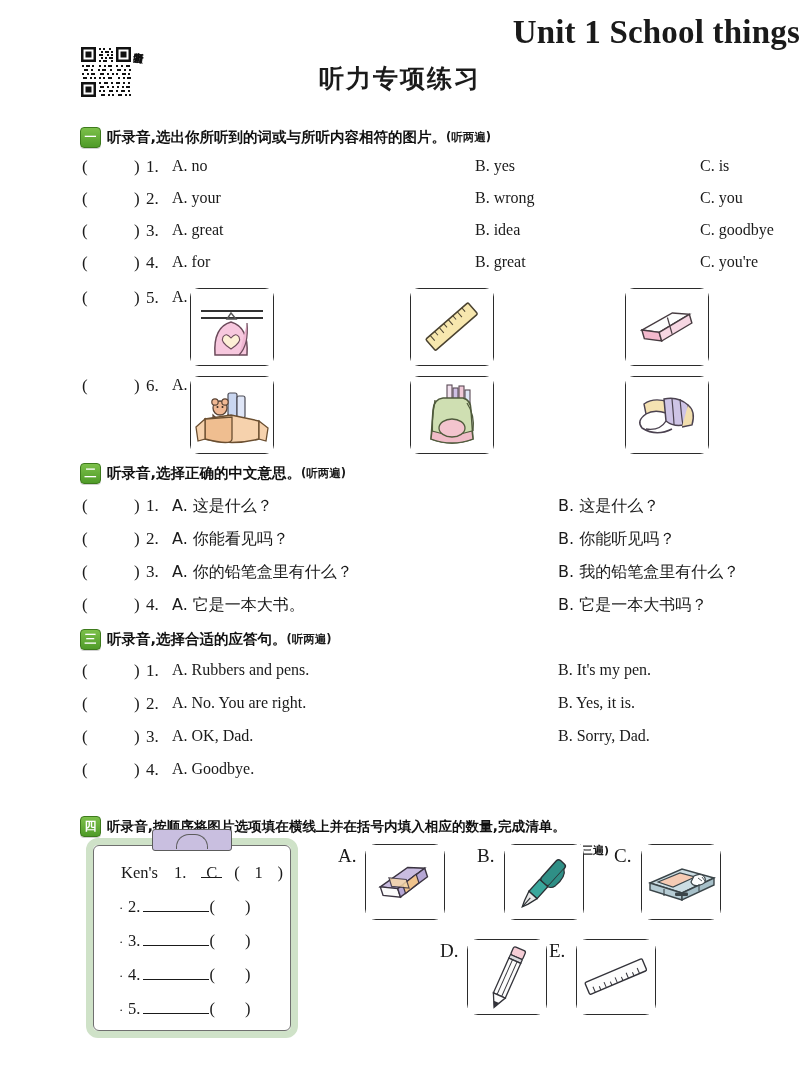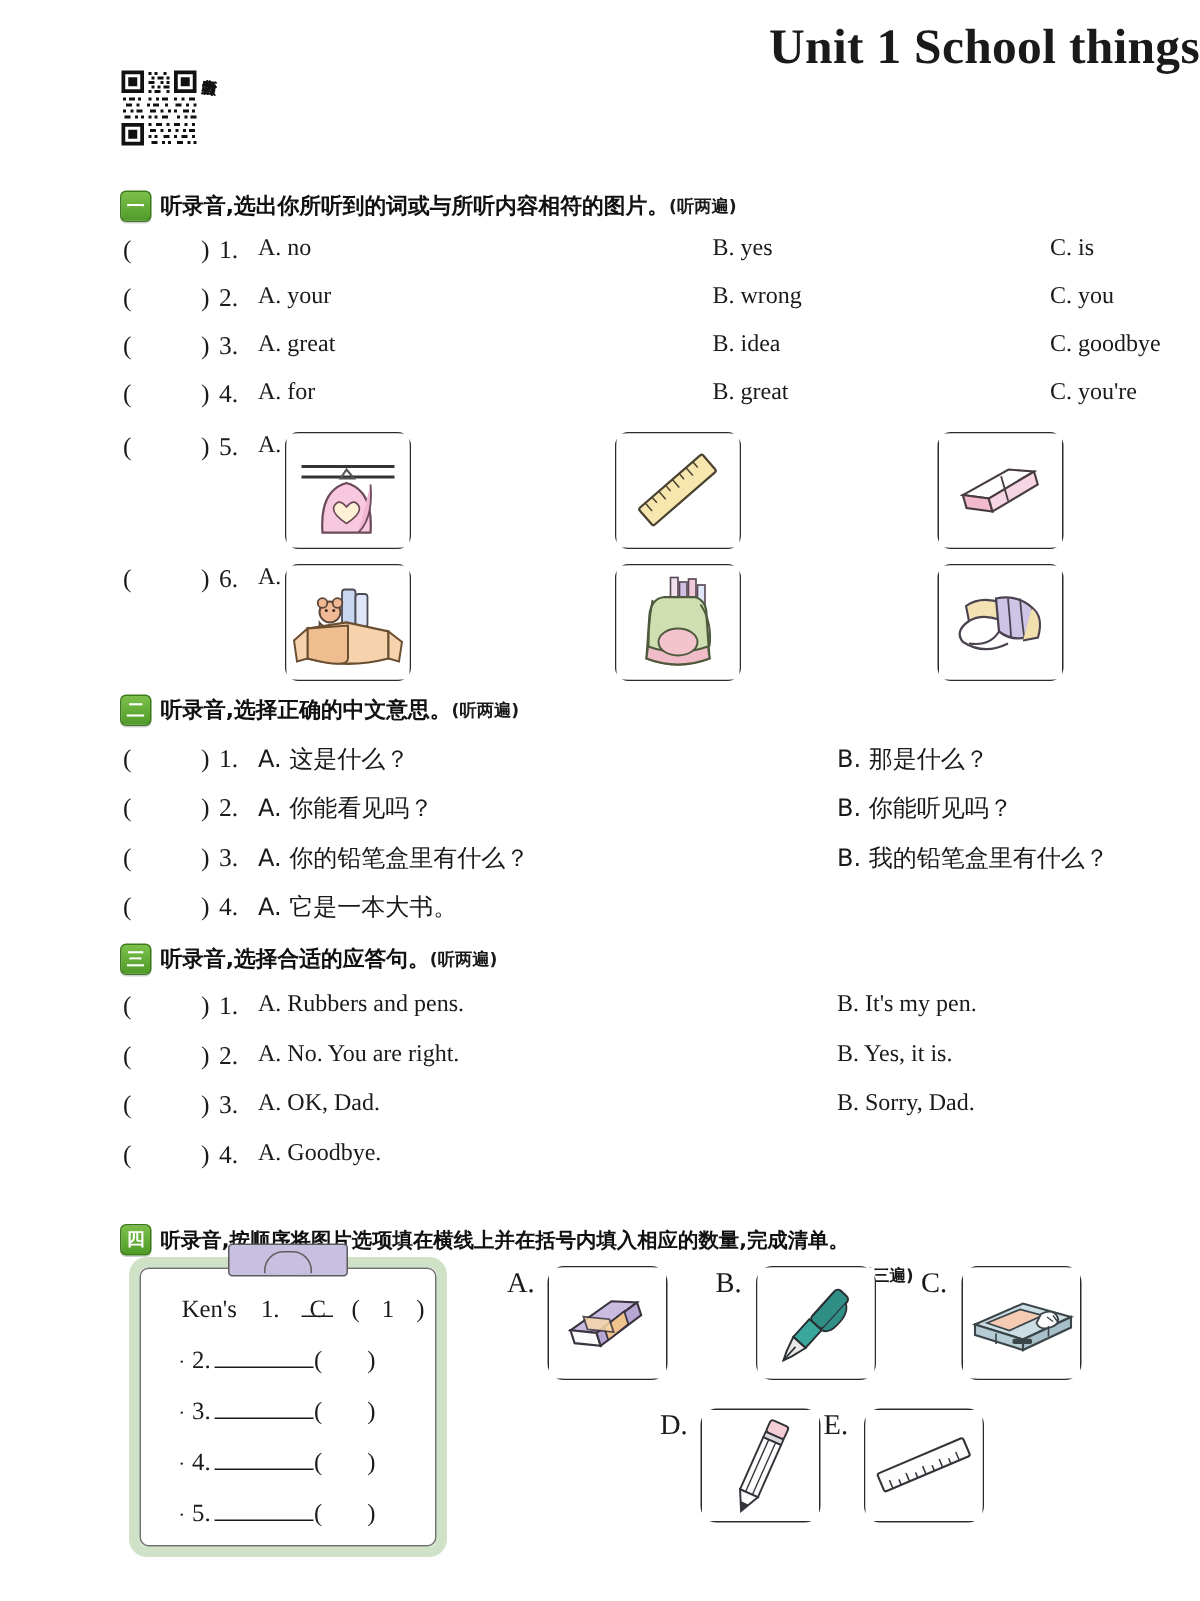--- a/index.html
+++ b/index.html
@@ -198,20 +198,21 @@
           <rect x="40" y="50" width="4" height="2"></rect>
             <rect x="47" y="50" width="2" height="2"></rect>
             <rect x="51" y="50" width="2" height="2"></rect>
         </g>
       </svg>
     </div>
     <div class="qr-label">听力音频</div>
   </div>
 
   <div class="title-en">Unit 1 School things</div>
+  <div class="title-cn">听力专项练习</div>
 
   <div class="sec-head" style="left:80px;top:127px;">
     <span class="badge">一</span>
     <span class="sec-title">听录音,选出你所听到的词或与所听内容相符的图片。</span>
     <span class="sec-times">(听两遍)</span>
   </div>
 
   <div class="qrow" style="top:157px;">
     <span class="blank">
         <span class="pl">(</span>
@@ -366,21 +367,21 @@
     <span class="sec-title">听录音,选择正确的中文意思。</span>
     <span class="sec-times">(听两遍)</span>
   </div>
   <div class="qrow" style="top:496px;">
     <span class="blank">
         <span class="pl">(</span>
         <span class="pr">)</span>
       </span>
     <span class="num">1.</span>
     <span class="opt opt-a cn">A. 这是什么？</span>
-    <span class="opt opt-b1 cn">B. 那是什么？</span>
+    <span class="opt opt-b1 cn">B. 这是什么？</span>
   </div>
   <div class="qrow" style="top:529px;">
     <span class="blank">
         <span class="pl">(</span>
         <span class="pr">)</span>
       </span>
     <span class="num">2.</span>
     <span class="opt opt-a cn">A. 你能看见吗？</span>
     <span class="opt opt-b1 cn">B. 你能听见吗？</span>
   </div>
@@ -393,20 +394,21 @@
     <span class="opt opt-a cn">A. 你的铅笔盒里有什么？</span>
     <span class="opt opt-b1 cn">B. 我的铅笔盒里有什么？</span>
   </div>
   <div class="qrow" style="top:595px;">
     <span class="blank">
         <span class="pl">(</span>
         <span class="pr">)</span>
       </span>
     <span class="num">4.</span>
     <span class="opt opt-a cn">A. 它是一本大书。</span>
+    <span class="opt opt-b1 cn">B. 它是一本大书吗？</span>
   </div>
 
   <div class="sec-head" style="left:80px;top:629px;">
     <span class="badge">三</span>
     <span class="sec-title">听录音,选择合适的应答句。</span>
     <span class="sec-times">(听两遍)</span>
   </div>
   <div class="qrow" style="top:661px;">
     <span class="blank">
         <span class="pl">(</span>

